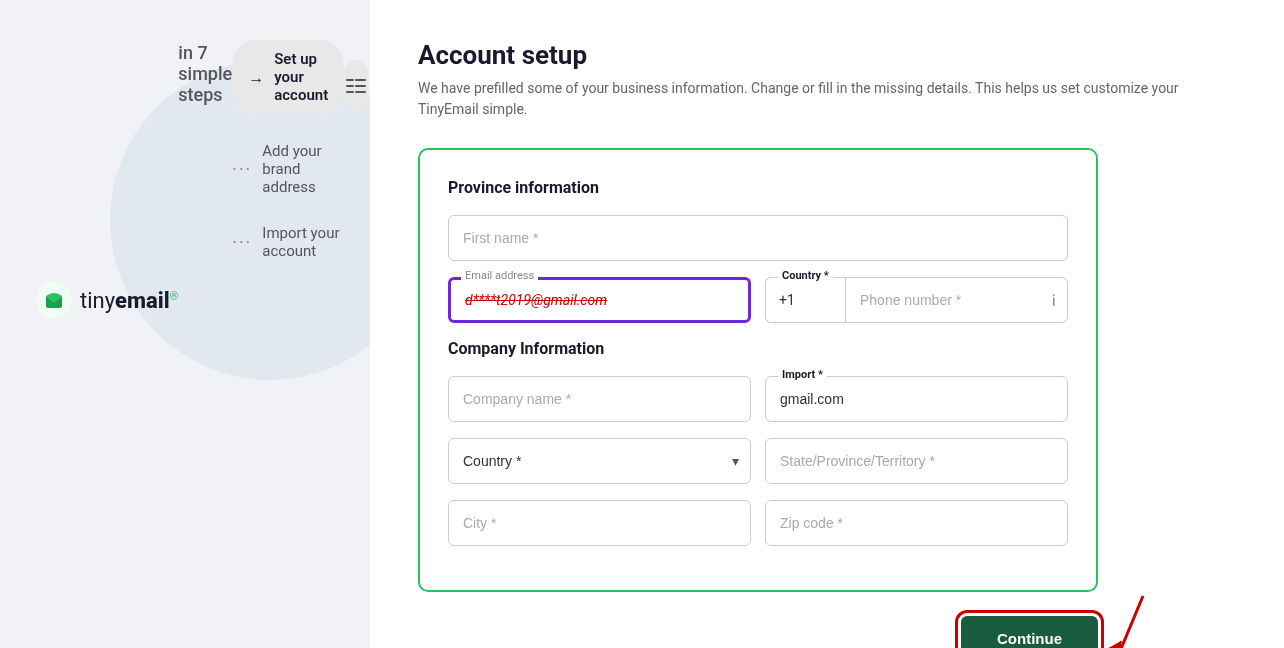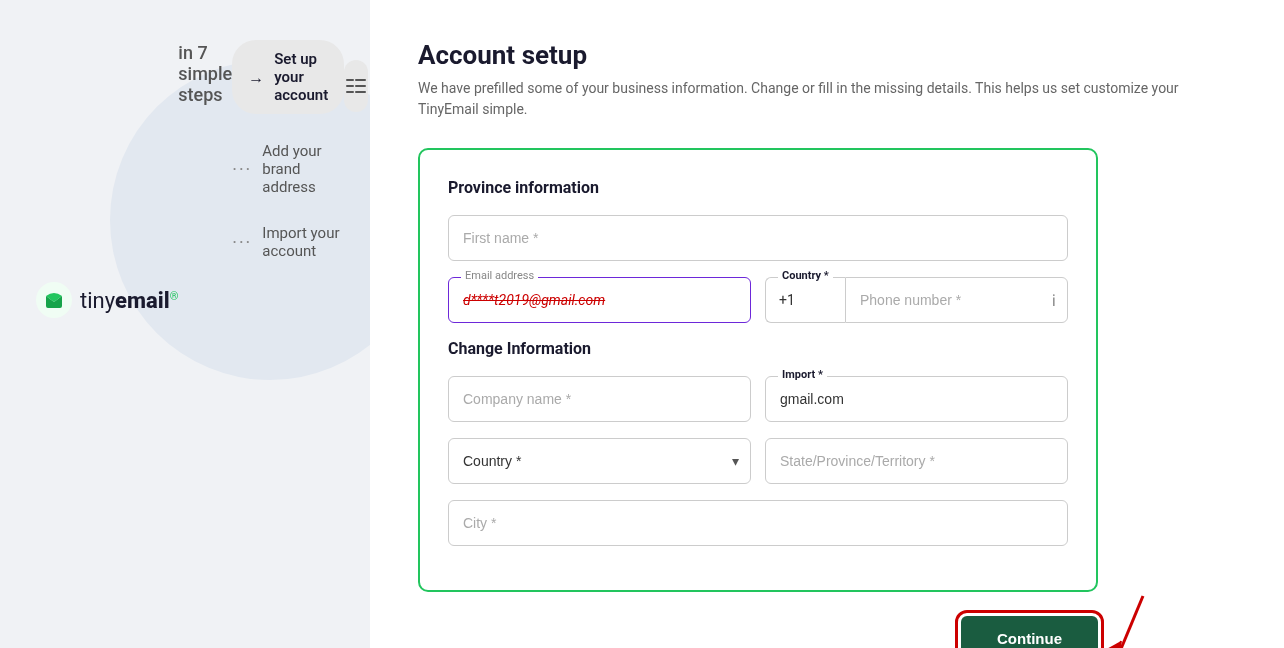--- a/index.html
+++ b/index.html
@@ -202,21 +202,21 @@
       appearance: none;
     }
 
     .form-field input::placeholder {
       color: #aaa;
     }
 
     .email-field-value {
       width: 100%;
       height: 46px;
-      border: 1px solid #6d28d9;
+      border: 3px solid #6d28d9;
       border-radius: 6px;
       padding: 0 14px;
       font-size: 14px;
       color: #cc0000;
       background: #fff;
       display: flex;
       align-items: center;
       text-decoration: line-through;
       font-style: italic;
     }
@@ -386,21 +386,21 @@
             <div class="phone-field">
               <input type="text" style="border-radius: 0px 6px 6px 0px;" placeholder="Phone number *">
               <span class="info-icon">ℹ</span>
             </div>
           </div>
         </div>
       </div>
     </div>
 
     <div class="company-section">
-      <div class="section-title">Change Information</div>
+      <div class="section-title">Company Information</div>
 
       <div class="form-row">
         <div class="form-field">
           <input type="text" placeholder="Company name *" style="">
         </div>
         <div class="form-field">
           <label class="label-bold">Import *</label>
           <input type="text" value="gmail.com" style="">
         </div>
       </div>
@@ -414,20 +414,23 @@
         </div>
         <div class="form-field">
           <input type="text" placeholder="State/Province/Territory *" style="">
         </div>
       </div>
 
       <div class="form-row">
         <div class="form-field">
           <input type="text" placeholder="City *" style="">
         </div>
+        <div class="form-field">
+          <input type="text" placeholder="Zip code *" style="">
+        </div>
       </div>
     </div>
   </div>
 
   <div class="button-row">
     <button class="continue-btn">Continue</button>
 
     <svg class="red-arrow" style="position:absolute;right:-55px;bottom:-15px;width:90px;height:90px;" viewBox="0 0 90 90" fill="none" xmlns="http://www.w3.org/2000/svg">
       <line x1="80" y1="10" x2="55" y2="70" stroke="#cc0000" stroke-width="3"></line>
       <polyline points="40,65 55,70 58,55" fill="#cc0000" stroke="#cc0000" stroke-width="2"></polyline>

